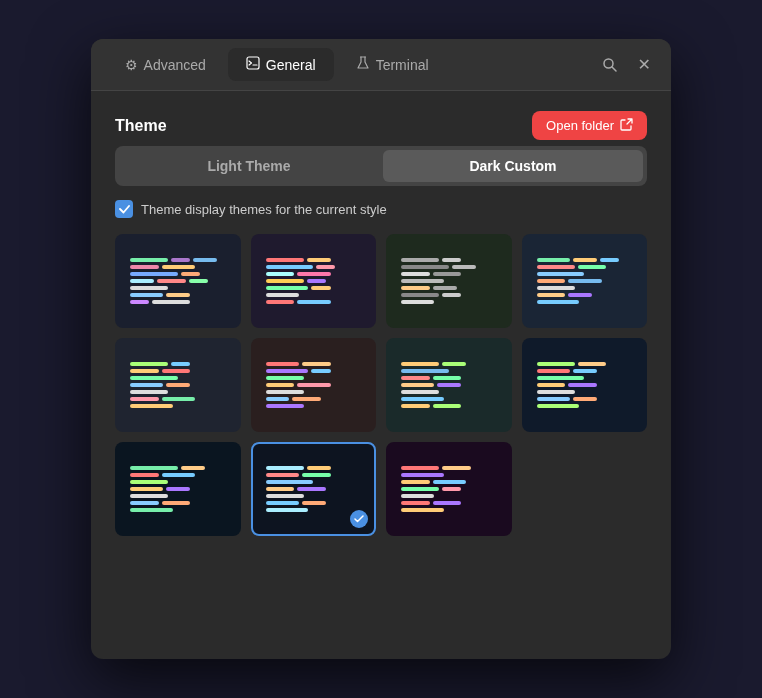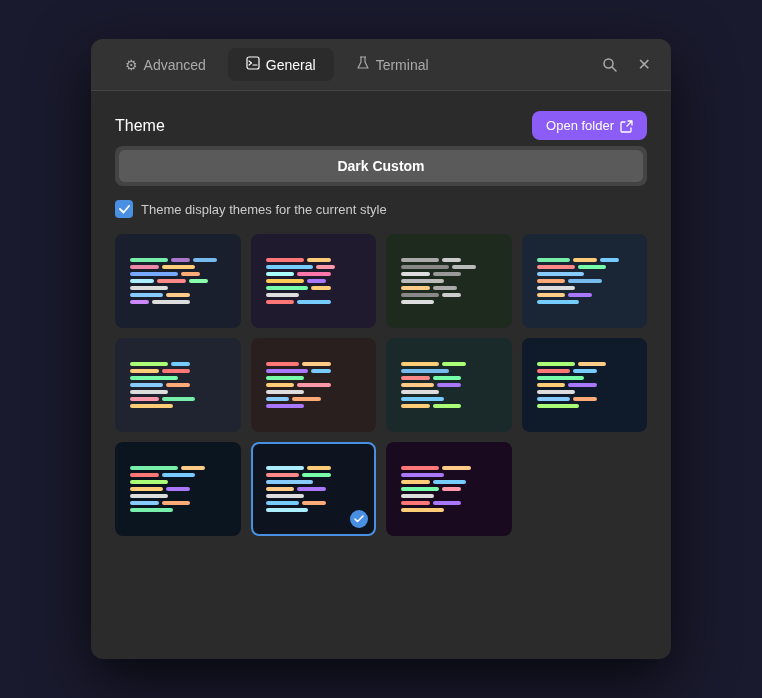--- a/index.html
+++ b/index.html
@@ -94,28 +94,28 @@
       pointer-events: none;
     }
     .theme-section-header {
       display: flex;
       align-items: center;
       justify-content: space-between;
       margin-bottom: 6px;
     }
     .theme-label {
       font-size: 16px;
-      font-weight: 400;
+      font-weight: 700;
       color: #fff;
     }
     .open-folder-btn {
       display: flex;
-      align-items: flex-end;
+      align-items: flex-start;
       gap: 6px;
-      background: #8b5cf6;
+      background: #ef4444;
       border: none;
       color: #fff;
       padding: 7px 14px;
       border-radius: 8px;
       cursor: pointer;
       font-size: 13px;
       font-weight: 500;
     }
     .theme-description {
       font-size: 13px;
@@ -281,20 +281,21 @@
       <button class="open-folder-btn">
         <span>Open folder</span>
         <svg width="13" height="13" viewBox="0 0 13 13" fill="none">
           <path d="M8 1h4v4M12 1L7 6M5 2H2a1 1 0 00-1 1v8a1 1 0 001 1h8a1 1 0 001-1V8" stroke="#fff" stroke-width="1.3" stroke-linecap="round" stroke-linejoin="round"></path>
         </svg>
       </button>
     </div>
 
 
     <div class="theme-toggle">
+      <button class="theme-toggle-btn inactive">Light Theme</button>
       <button class="theme-toggle-btn active">Dark Custom</button>
     </div>
 
     <div class="checkbox-row">
       <div class="checkbox">
         <svg width="11" height="9" viewBox="0 0 11 9" fill="none">
           <path d="M1 4l3.5 3.5L10 1" stroke="#fff" stroke-width="1.8" stroke-linecap="round" stroke-linejoin="round"></path>
         </svg>
       </div>
       <span>Theme display themes for the current style</span>

